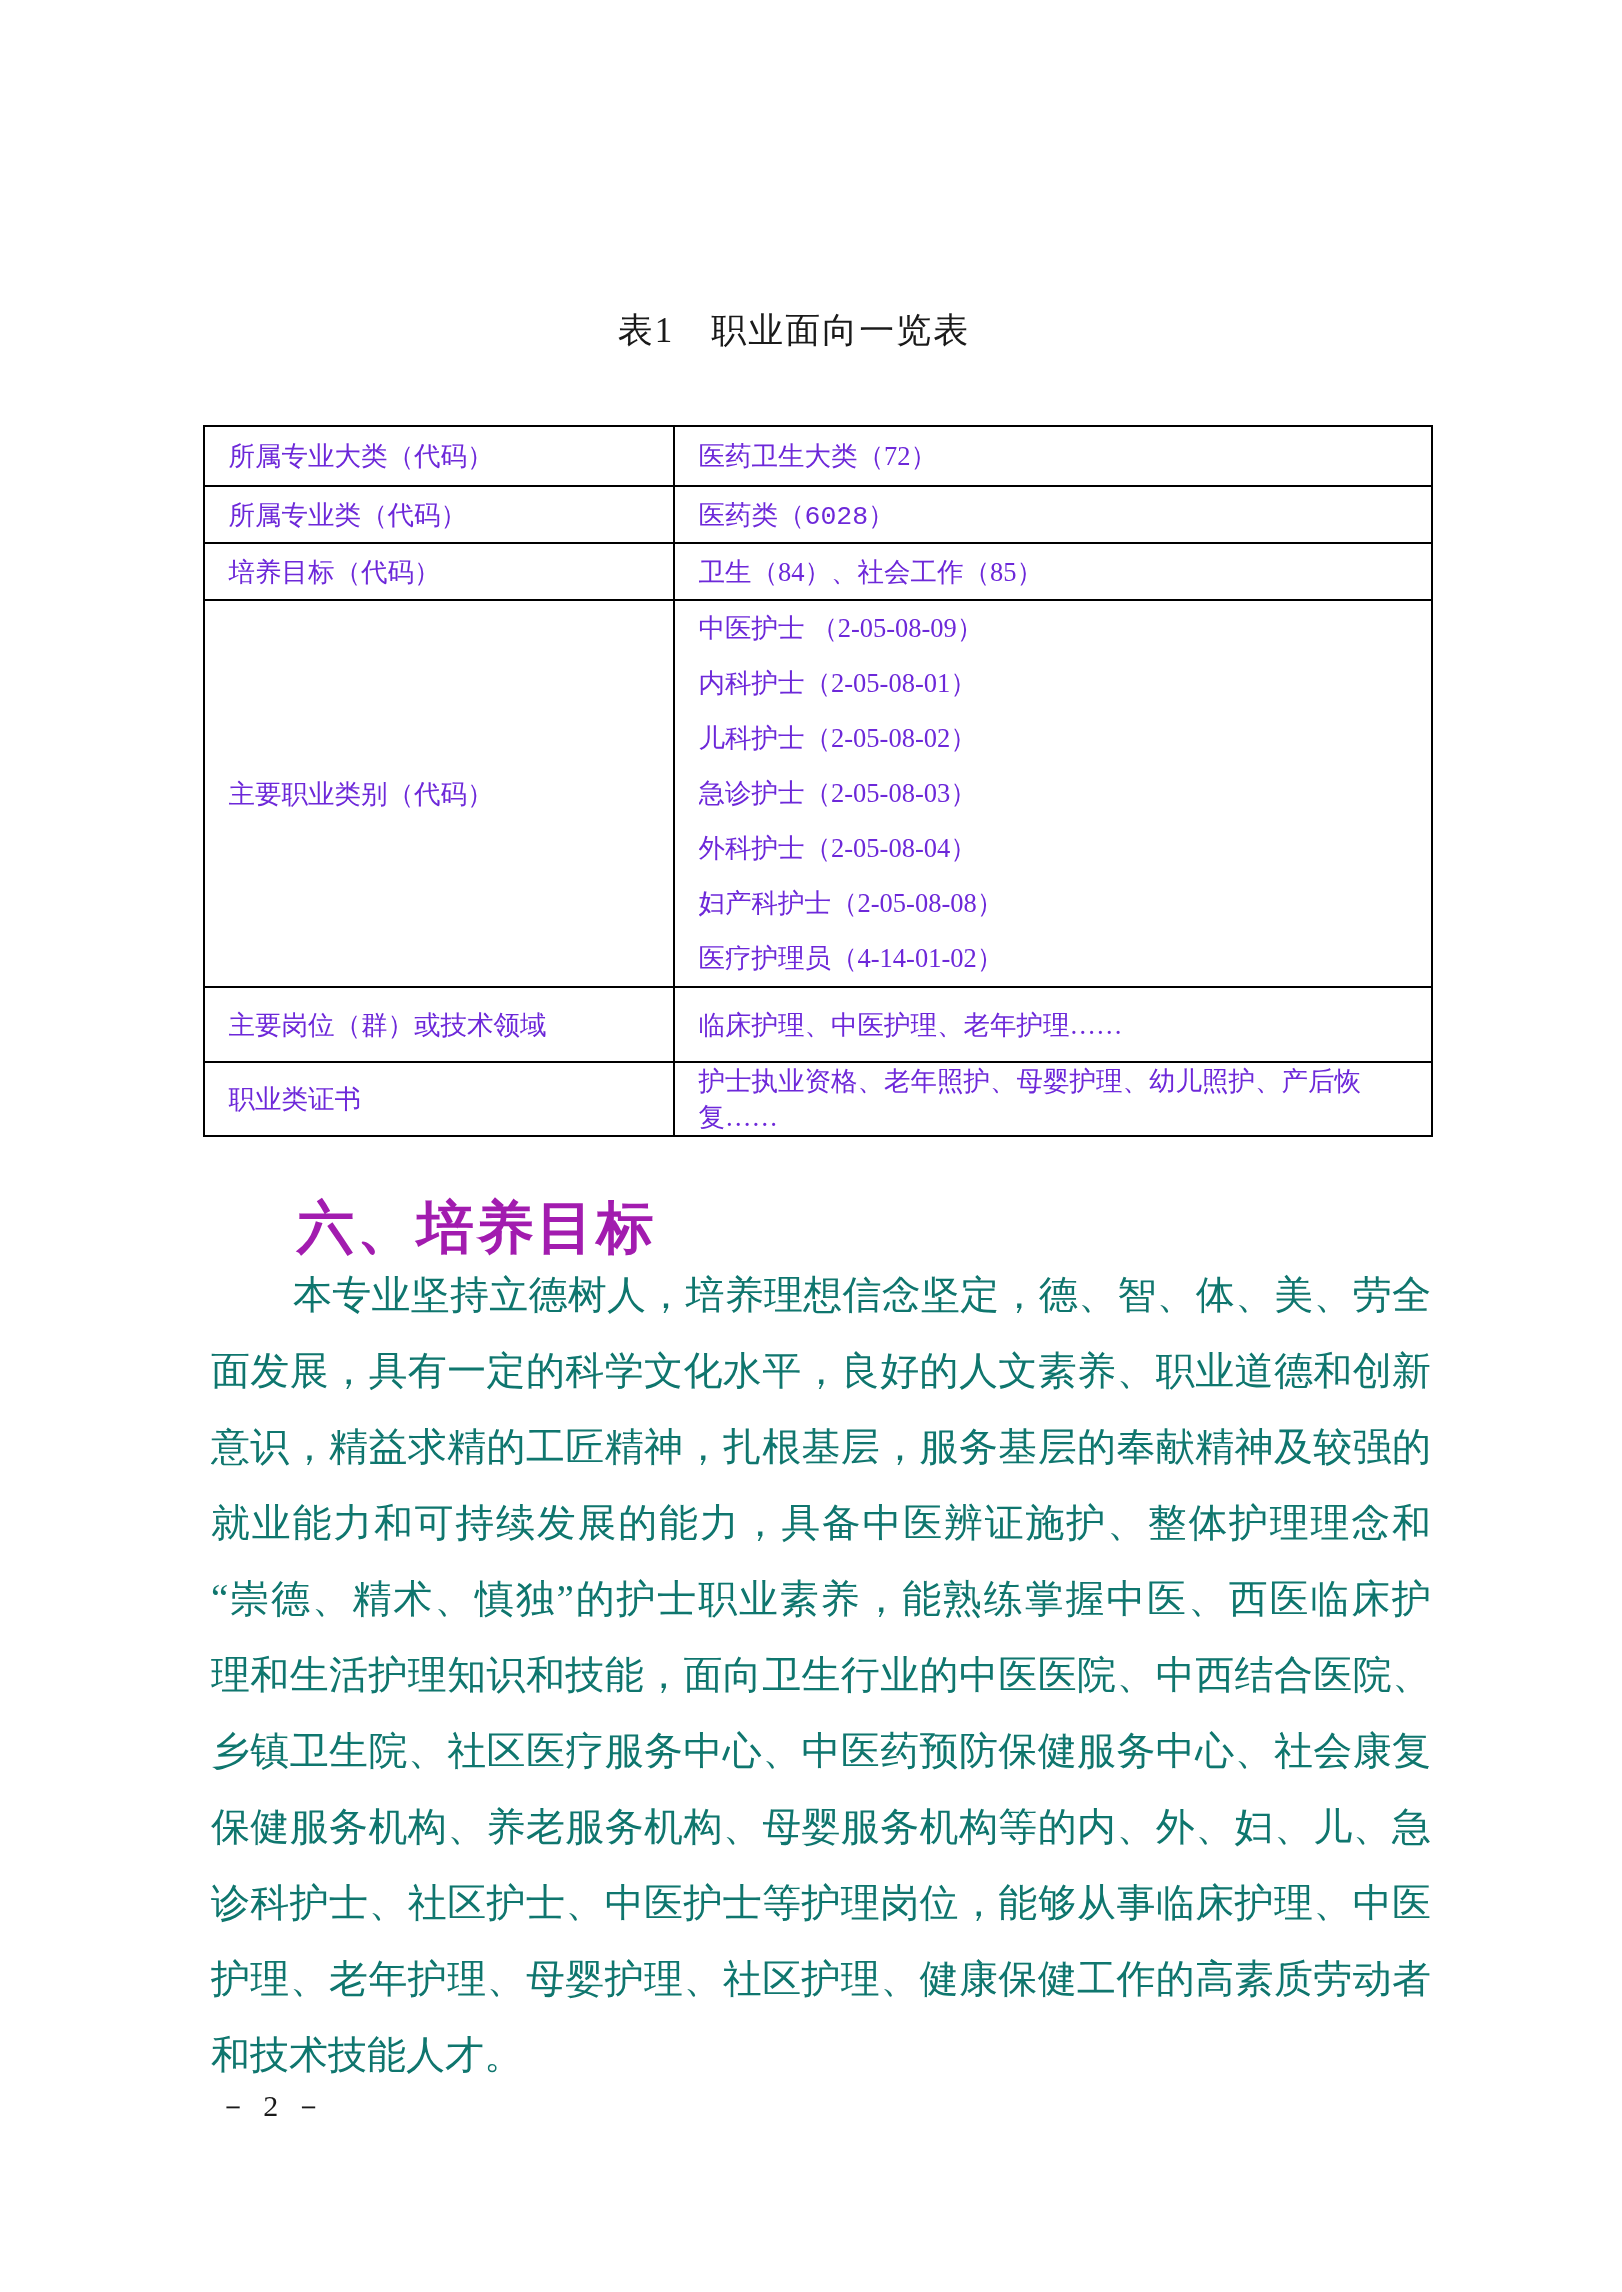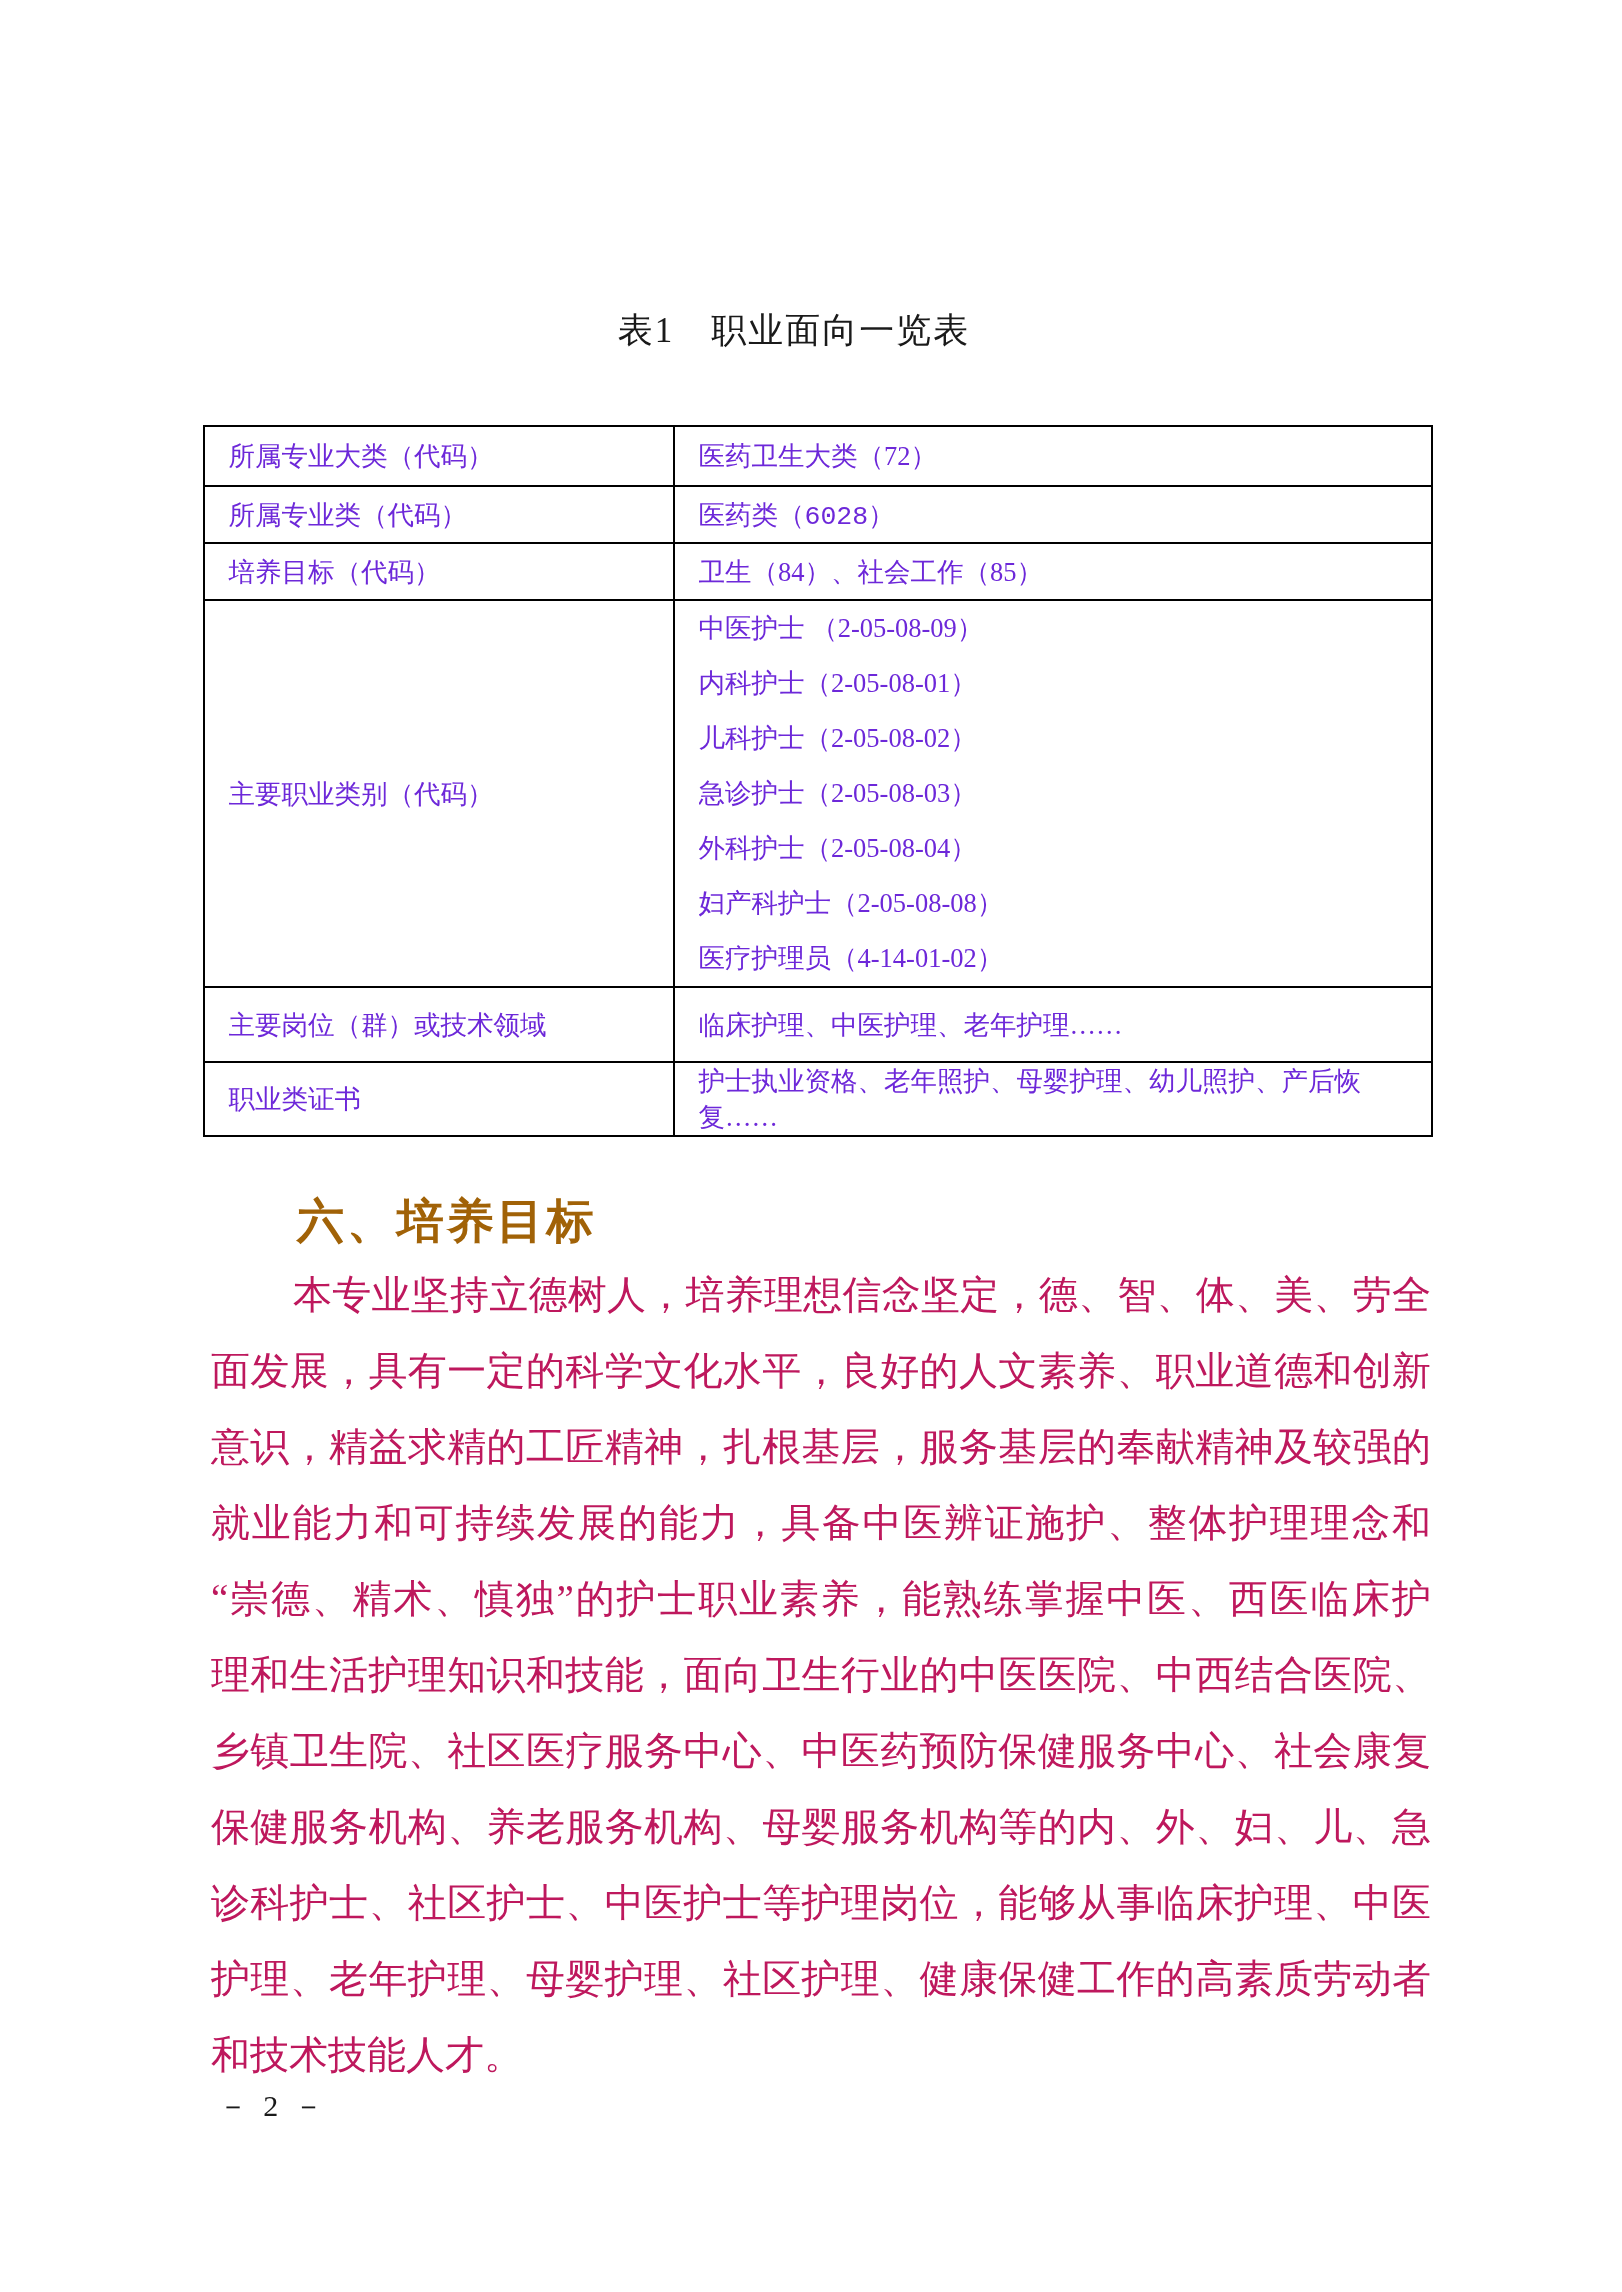--- a/index.html
+++ b/index.html
@@ -61,38 +61,38 @@
     overflow: hidden;
   }
 
   
   .section-heading {
     position: absolute;
     top: 1190px;
     left: 297px;
     font-family: "Liberation Sans", "DejaVu Sans", sans-serif;
     font-weight: bold;
-    font-size: 47px;
+    font-size: 57px;
     letter-spacing: 2.9px;
-    color: #a16207;
+    color: #a21caf;
     text-align: right;
   }
 
   
   .paragraph {
     position: absolute;
     top: 1257px;
     left: 211px;
     width: 1220px;
   }
   .para-line {
     height: 76px;
     line-height: 76px;
     font-size: 39px;
-    color: #be185d;
+    color: #0f766e;
     text-align: justify;
     text-align-last: justify;
     overflow: hidden;
   }
   .para-line.first { text-indent: 82px; }
   .para-line.final { text-align-last: left; }
 
   
   .page-number {
     position: absolute;

